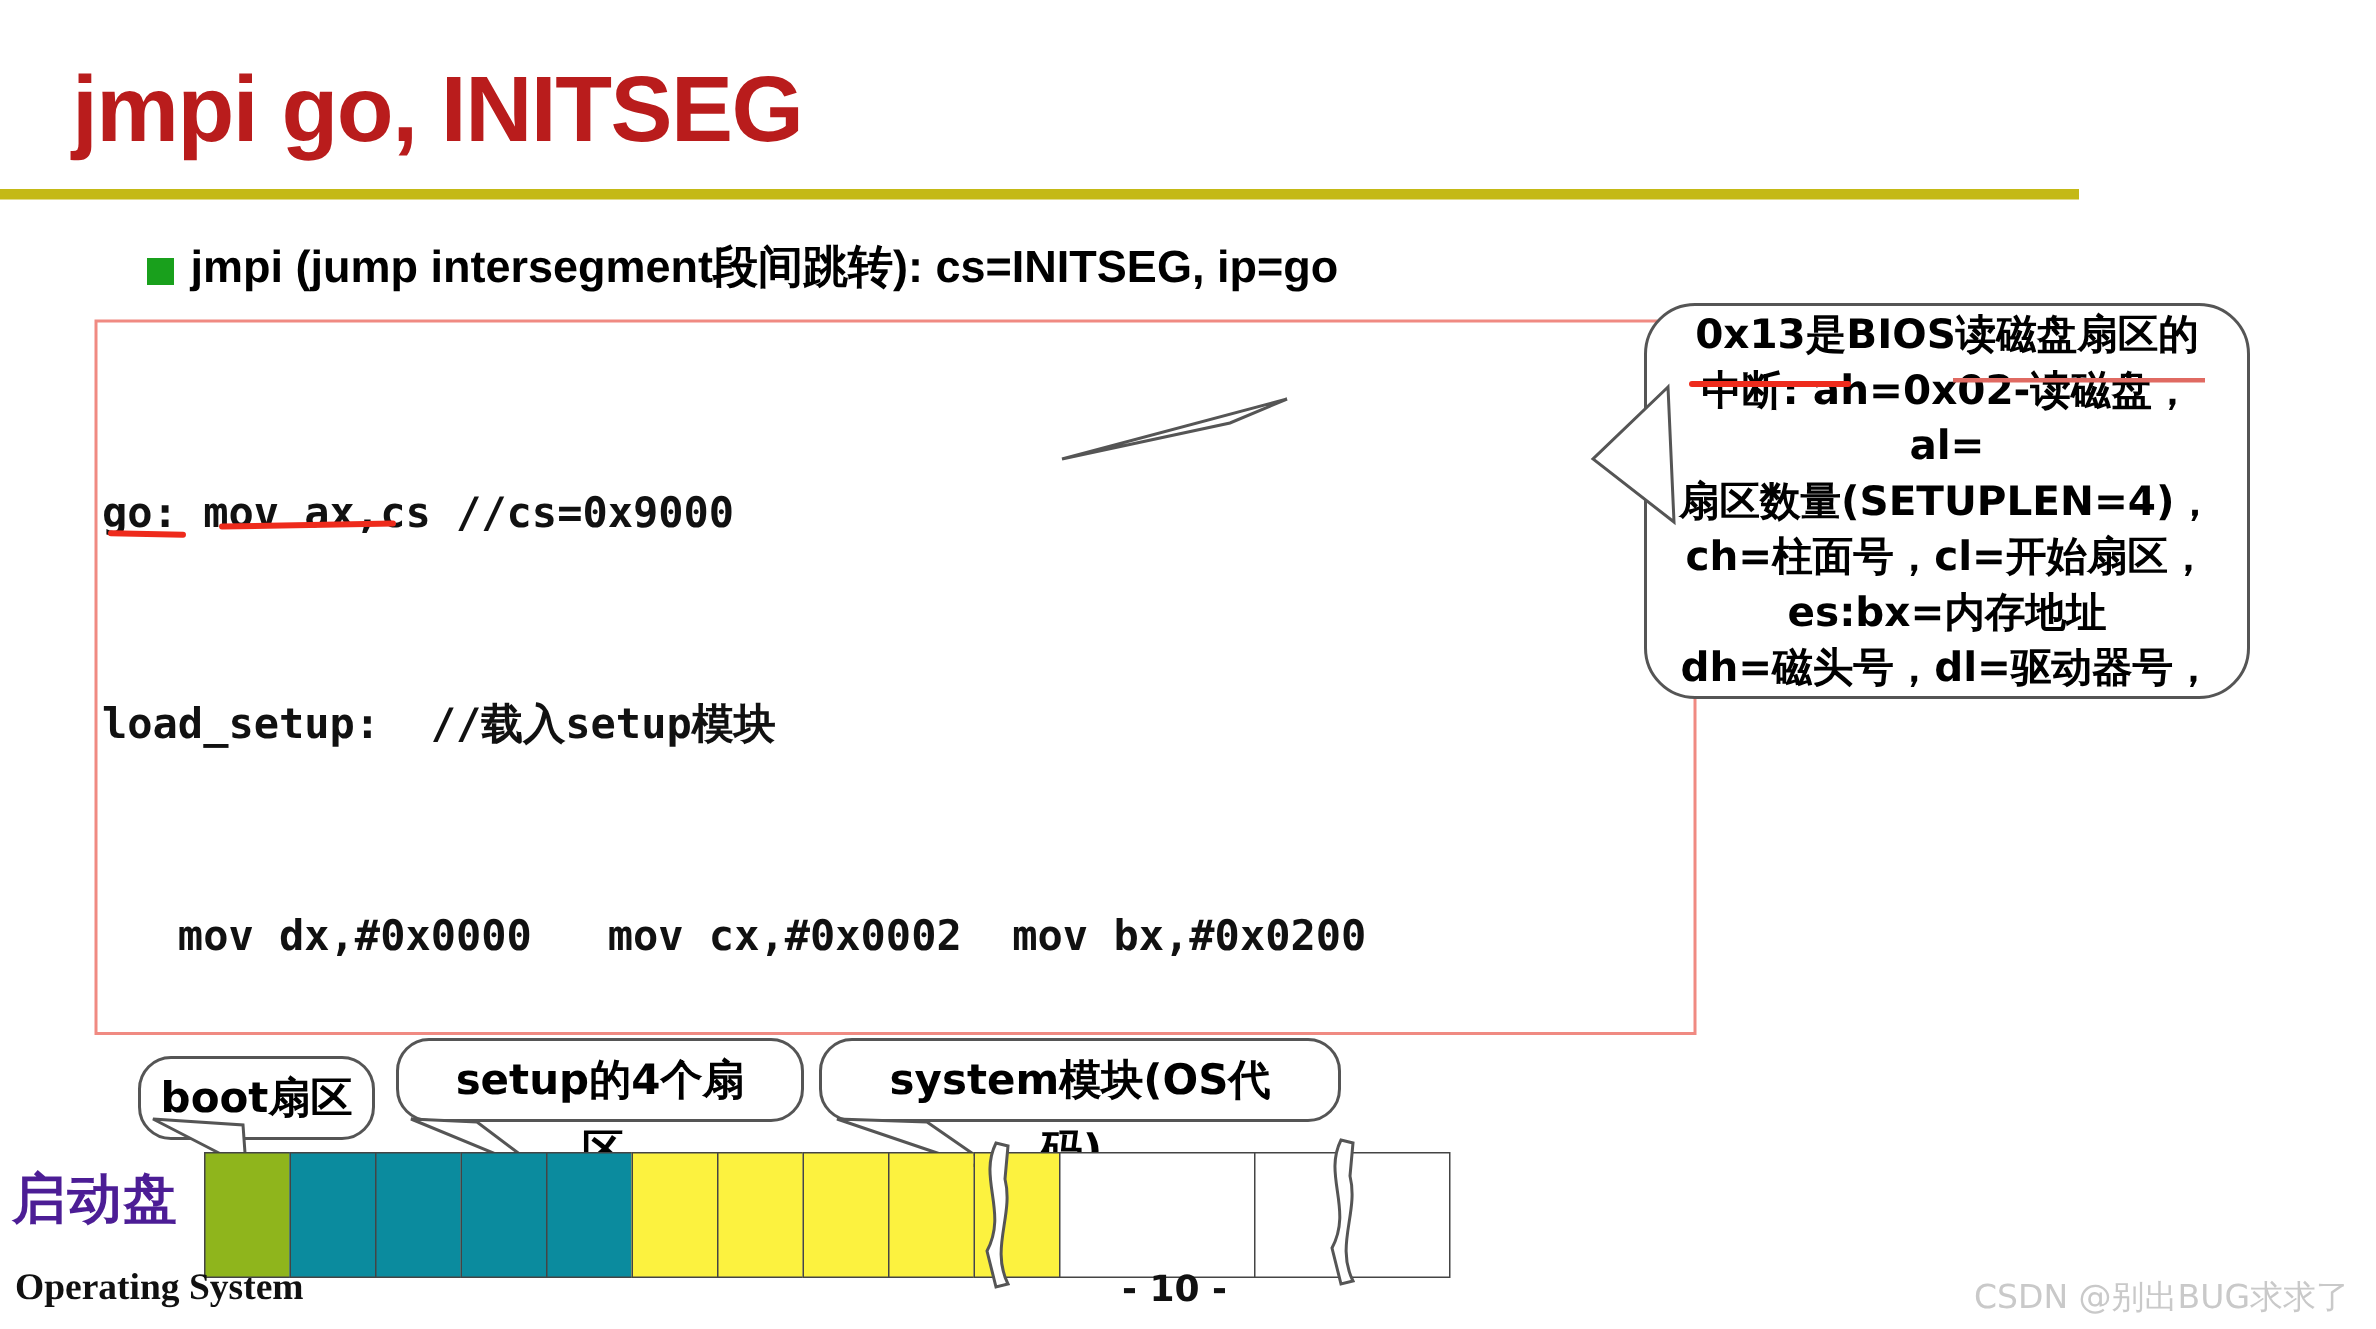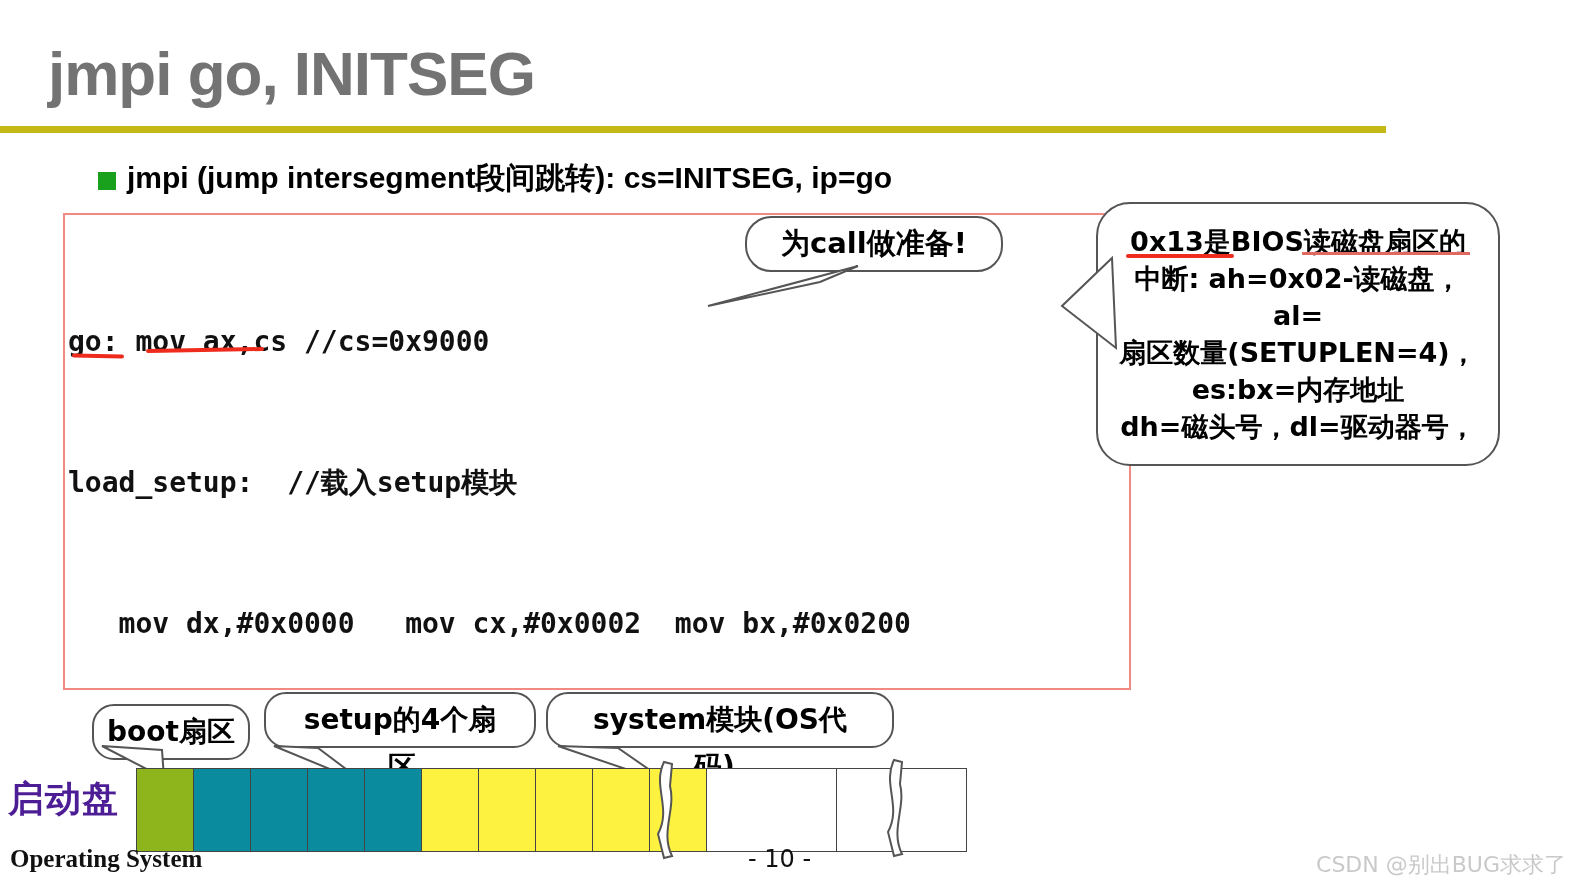--- a/index.html
+++ b/index.html
@@ -9,21 +9,21 @@
     font-family:"Liberation Sans", sans-serif;
     overflow:hidden;
     position:relative;
   }
   #slide{position:absolute;inset:0;width:1584px;height:886px;overflow:hidden;}
 
   
   .title{
     position:absolute;left:48px;top:38px;
     font-size:62px;font-weight:bold;letter-spacing:-1px;
-    color:#737373;
+    color:#b91c1c;
     font-family:"Liberation Sans", sans-serif;
     white-space:nowrap;
   }
   .title-rule{
     position:absolute;left:0px;top:126px;width:1386px;height:7px;
     background:#c4b916;
   }
 
   
   .bullet-row{
@@ -126,21 +126,21 @@
 
   
   .footer-left{
     position:absolute;left:10px;top:845px;
     font-family:"Liberation Serif","DejaVu Serif",serif;
     font-size:25px;font-weight:bold;color:#111;
   }
   .footer-page{
     position:absolute;left:748px;top:845px;
     font-family:"DejaVu Sans","Liberation Sans",sans-serif;
-    font-size:24px;font-weight:normal;color:#111;
+    font-size:24px;font-weight:bold;color:#111;
   }
   .watermark{
     position:absolute;right:18px;top:850px;
     font-size:22px;color:#c9c9c9;
     font-family:"DejaVu Sans","Liberation Sans",sans-serif;
     white-space:nowrap;
   }
 </style>
 </head>
 <body>
@@ -168,32 +168,30 @@
       
       
     </div>
     
     
     
     
     
   </div>
 
-  <div class="callout callout-call">
-    <span>为call做准备!</span>
-  </div>
   <svg class="tail" style="left:700px;top:262px;" width="160" height="50" viewBox="0 0 160 50">
     <path d="M158 4 L8 44 L120 20 Z" fill="#ffffff" stroke="#555" stroke-width="2"></path>
   </svg>
 
   <div class="callout callout-bios">
     <div class="bios-inner">
       <span class="bios-l">0x13是BIOS读磁盘扇区的</span>
       <span class="bios-l">中断: ah=0x02-读磁盘，al=</span>
       <span class="bios-l">扇区数量(SETUPLEN=4)，</span>
+      <span class="bios-l">ch=柱面号，cl=开始扇区，</span>
       <span class="bios-l">es:bx=内存地址</span>
       <span class="bios-l">dh=磁头号，dl=驱动器号，</span>
     </div>
     <span class="bios-underline"></span>
     <span class="bios-strike"></span>
   </div>
   <svg class="tail" style="left:1056px;top:252px;" width="70" height="110" viewBox="0 0 70 110">
     <path d="M56 6 L6 54 L60 96 Z" fill="#ffffff" stroke="#555" stroke-width="2"></path>
   </svg>
 

